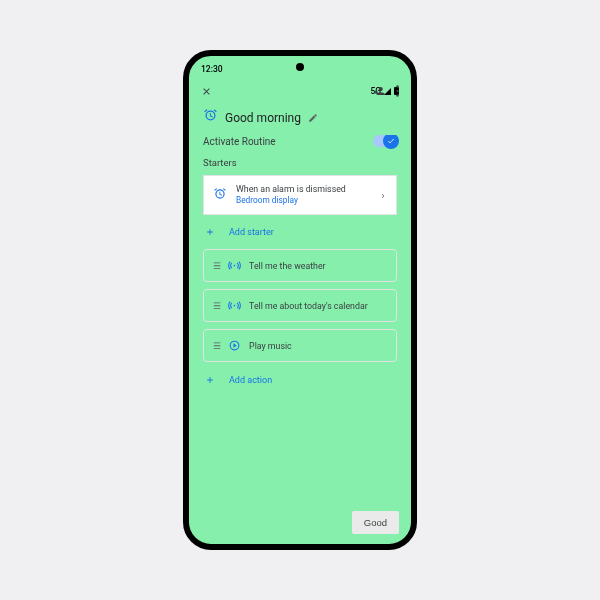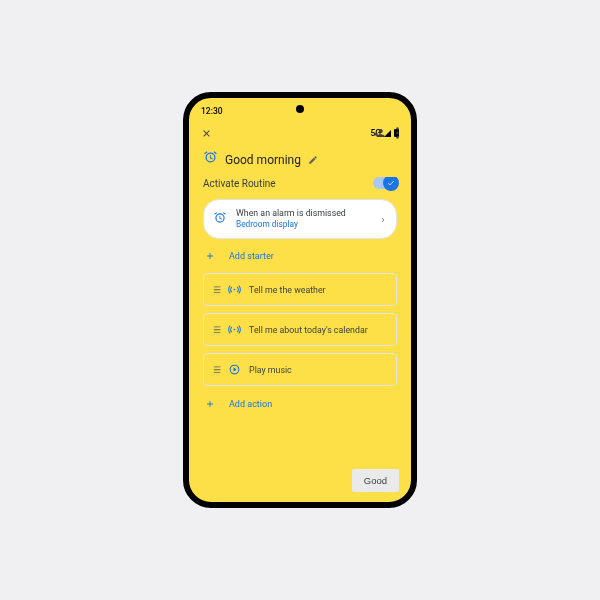--- a/index.html
+++ b/index.html
@@ -8,22 +8,22 @@
     height: 600px;
     background: #f0f0f2;
     display: flex;
     align-items: center;
     justify-content: center;
     font-family: Roboto, "Helvetica Neue", Arial, sans-serif;
     -webkit-font-smoothing: antialiased;
   }
   .phone {
     width: 234px;
-    height: 416px;
-    background: #fde047;
+    height: 500px;
+    background: #86efac;
     border: 6px solid #000;
     border-radius: 28px;
     position: relative;
     overflow: hidden;
     display: flex;
     flex-direction: column;
   }
   .camera {
     position: absolute;
     top: 7px;
@@ -89,21 +89,21 @@
     background: #1a73e8;
     border-radius: 50%;
     display: flex; align-items: center; justify-content: center;
   }
   .section-label {
     font-size: 9.5px; color: #3c4043;
     margin: 6px 0 7px;
   }
   .card {
     border: 1px solid #e3e3e5;
-    border-radius: 16px;
+    border-radius: 0;
     padding: 8px 9px;
     display: flex; align-items: center;
     gap: 9px;
     margin-bottom: 6px;
     background: #fff;
     cursor: pointer;
   }
   .card .texts { flex: 1; }
   .card .title { font-size: 8.8px; color: #3c4043; line-height: 1.3; }
   .card .sub { font-size: 8.3px; color: #1a73e8; line-height: 1.3; }
@@ -196,20 +196,21 @@
       <span>Activate Routine</span>
       <div class="toggle">
         <div class="knob">
           <svg width="8" height="8" viewBox="0 0 24 24">
               <path fill="#fff" d="M9 16.2 4.8 12l-1.4 1.4L9 19 21 7l-1.4-1.4z"></path>
             </svg>
         </div>
       </div>
     </div>
 
+    <div class="section-label">Starters</div>
 
     <div class="card">
       <span class="alarm-blue">
         <svg width="14" height="14" viewBox="0 0 24 24">
             <path fill="#1a73e8" d="M12 4a8 8 0 108 8 8 8 0 00-8-8zm0 14a6 6 0 116-6 6 6 0 01-6 6zM12.5 8H11v5l4 2 .8-1.3-3.3-1.7zM18 2l4 3-1.2 1.6L17 3.6zM6 2l1.2 1.6L3 6.6 2 5z"></path>
           </svg>
       </span>
       <div class="texts">
         <div class="title">When an alarm is dismissed</div>
         <div class="sub">Bedroom display</div>

